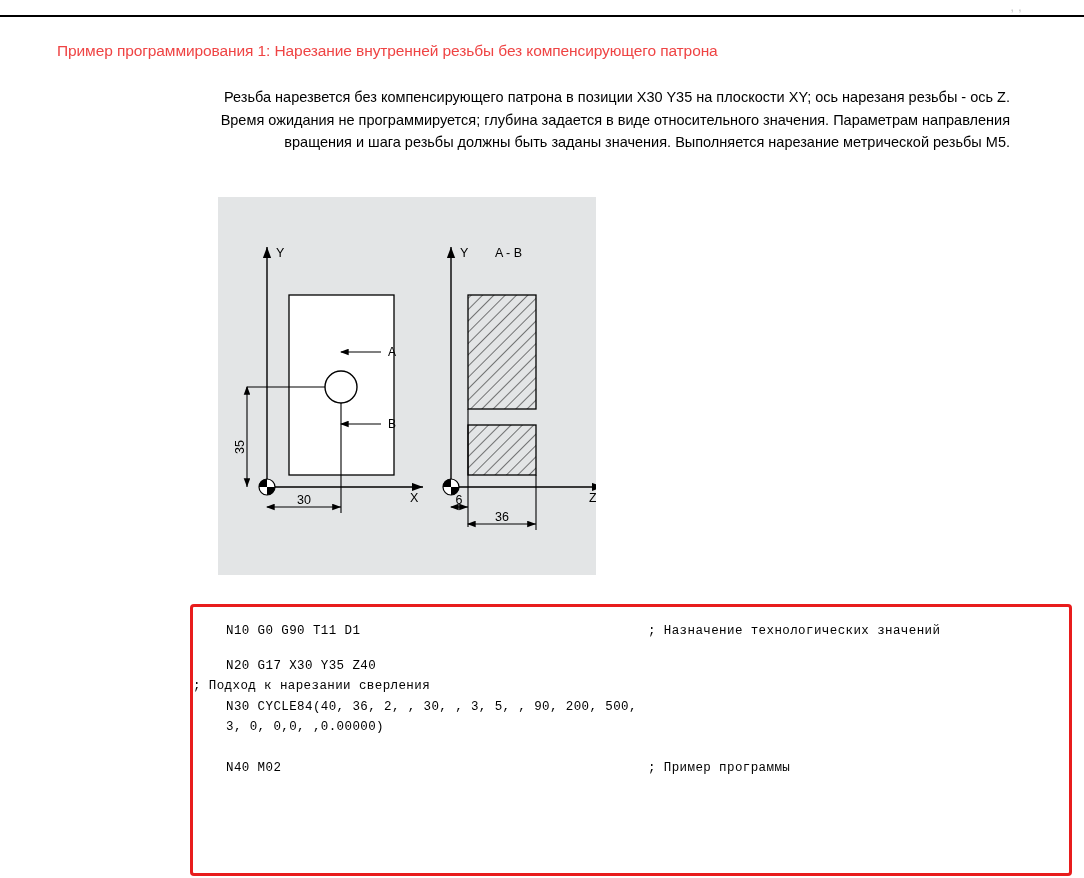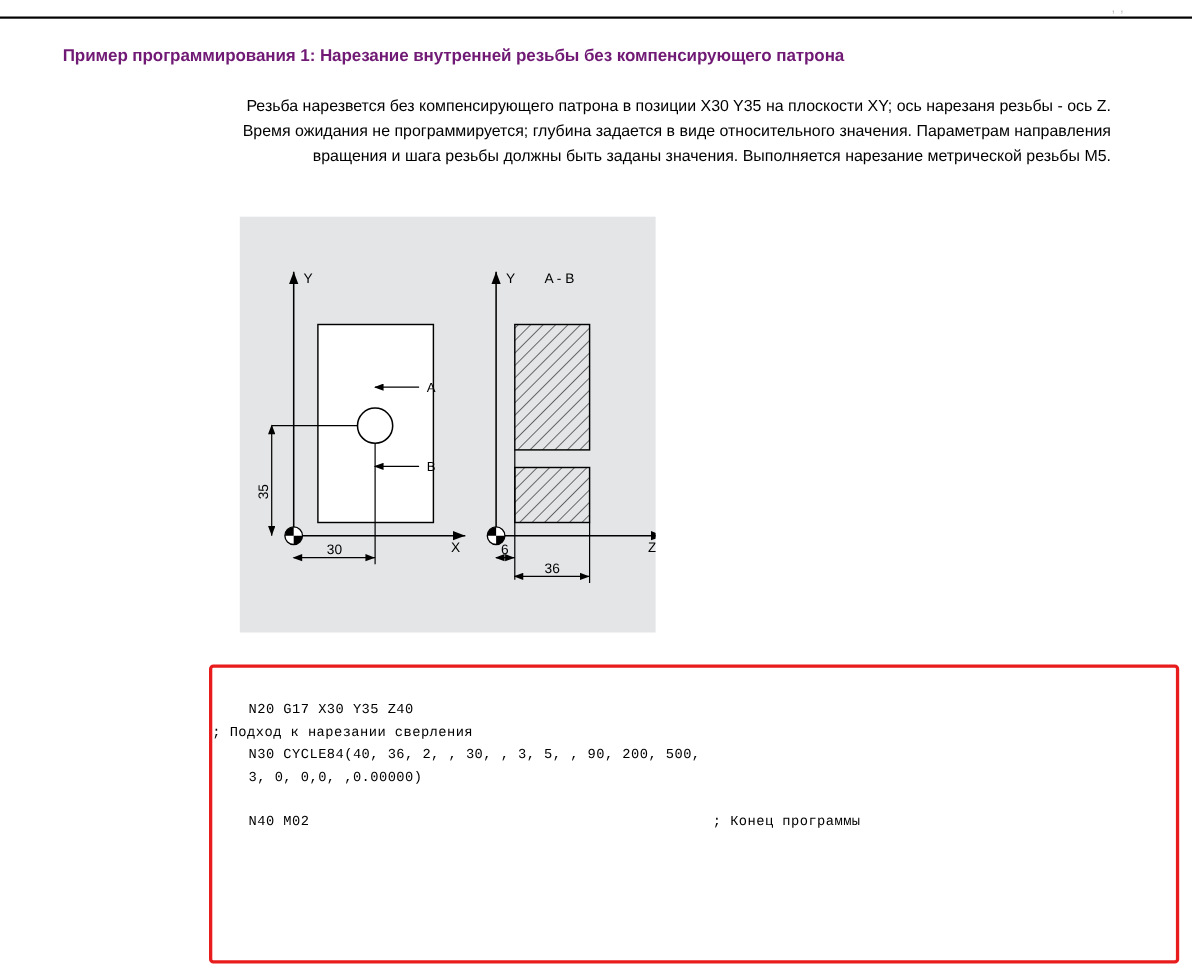--- a/index.html
+++ b/index.html
@@ -34,22 +34,22 @@
     top: 0px;
     font-size: 12px;
     color: #bfbfbf;
     letter-spacing: 0.5px;
   }
   .doc-title {
     position: absolute;
     left: 57px;
     top: 42px;
     font-size: 15.5px;
-    font-weight: bold;
-    color: #701a75;
+    font-weight: normal;
+    color: #ef4444;
     letter-spacing: -0.1px;
   }
   .intro {
     position: absolute;
     left: 220px;
     top: 86px;
     width: 790px;
     font-size: 14.5px;
     line-height: 22.5px;
     color: #000000;
@@ -180,31 +180,35 @@
 
       <line x1="250" y1="327" x2="318" y2="327" stroke="#000000" stroke-width="1.1" marker-start="url(#arrHeadStart)" marker-end="url(#arrHead)"></line>
       <line x1="318" y1="278" x2="318" y2="333" stroke="#000000" stroke-width="1.1"></line>
       <text x="284" y="324" font-family="Liberation Sans, sans-serif" font-size="12.5" text-anchor="middle">36</text>
     </svg>
   </div>
 
   <div class="code-box">
     <div class="code-inner">
 
+      <div class="code-row">
+        <div class="code-left">N10 G0 G90 T11 D1</div>
+        <div class="code-right">; Назначение технологических значений</div>
+      </div>
 
       <div class="code-row row-gap-med">
         <div class="code-left">N20 G17 X30 Y35 Z40</div>
         <div class="code-right">; Подход к нарезании сверления</div>
       </div>
 
       <div class="code-row">
         <div class="code-left">N30 CYCLE84(40, 36, 2, , 30, , 3, 5, , 90, 200, 500, 3, 0, 0,0, ,0.00000)</div>
       </div>
 
       <div class="code-row row-gap-large">
         <div class="code-left">N40 M02</div>
-        <div class="code-right">; Конец программы</div>
+        <div class="code-right">; Пример программы</div>
       </div>
 
     </div>
   </div>
 
 </div>
 
 </body></html>

